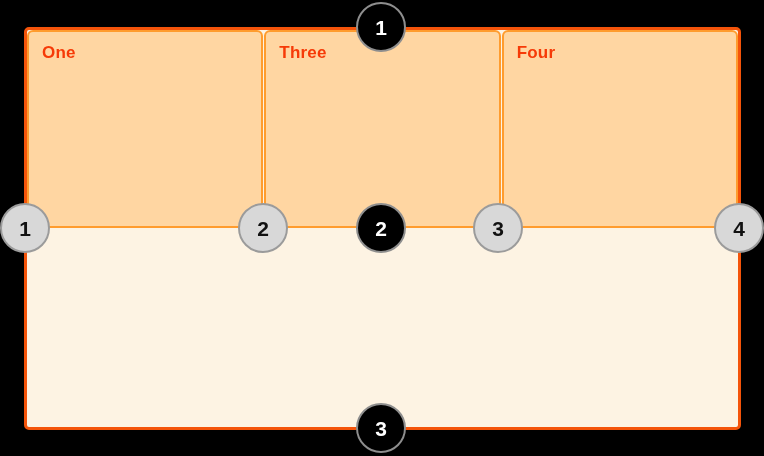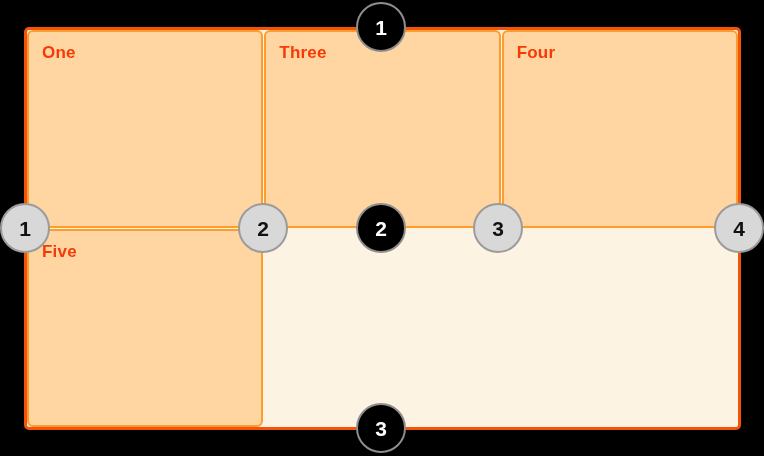--- a/index.html
+++ b/index.html
@@ -89,23 +89,20 @@
   <div class="grid-container">
     <div class="cell">
       <span class="cell-label">One</span>
     </div>
     <div class="cell">
       <span class="cell-label">Three</span>
     </div>
     <div class="cell">
       <span class="cell-label">Four</span>
     </div>
-    <div class="cell">
-      <span class="cell-label">Five</span>
-    </div>
     <div class="cell empty">
       <span class="cell-label"></span>
     </div>
   </div>
 
   <div class="marker row-marker pos-row-1">
     <span>1</span>
   </div>
   <div class="marker row-marker pos-row-2">
     <span>2</span>

